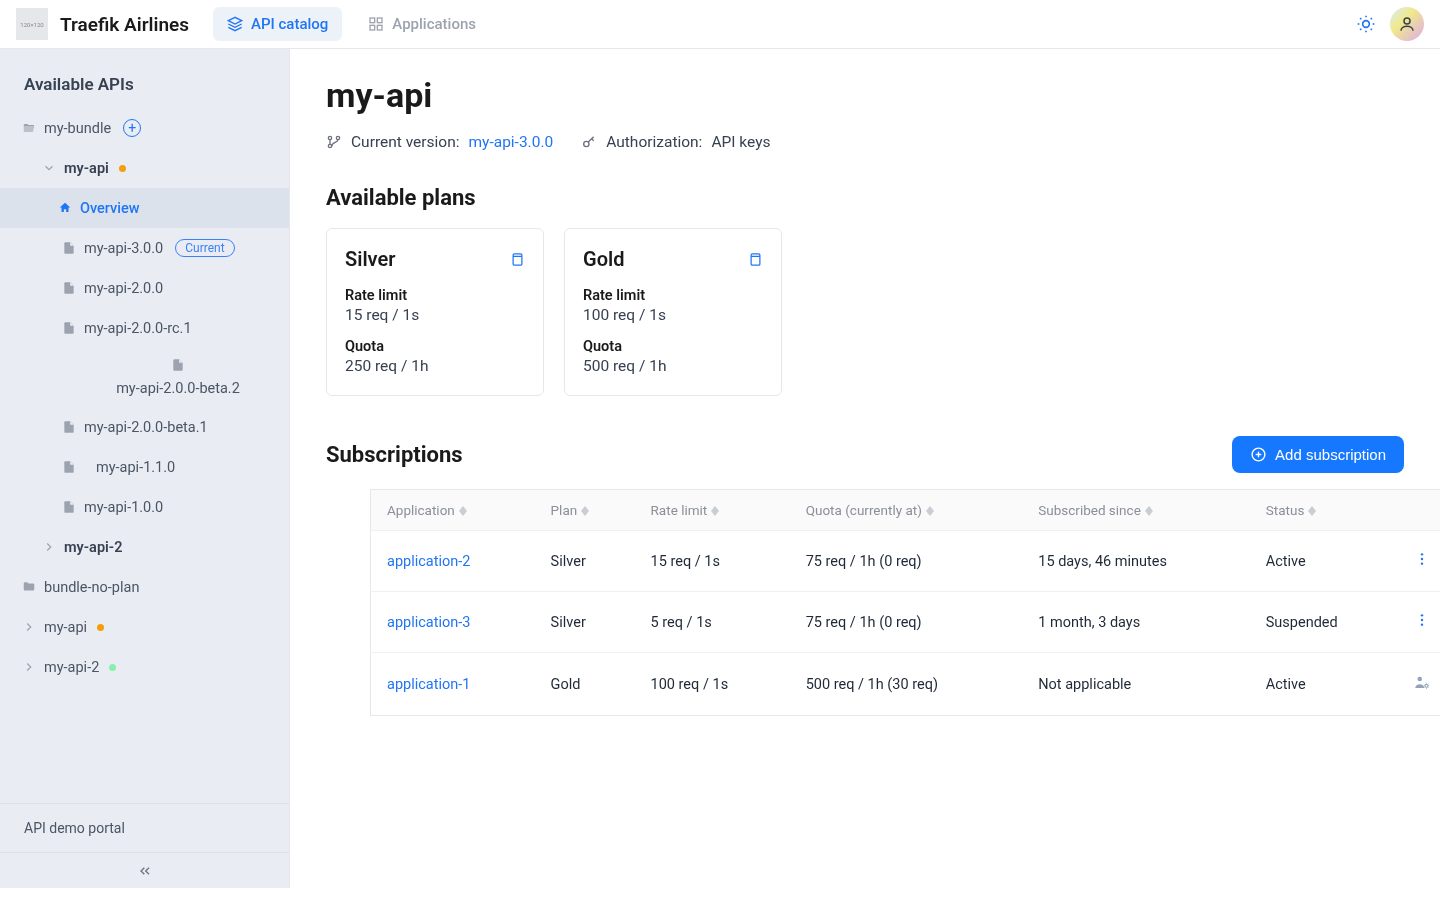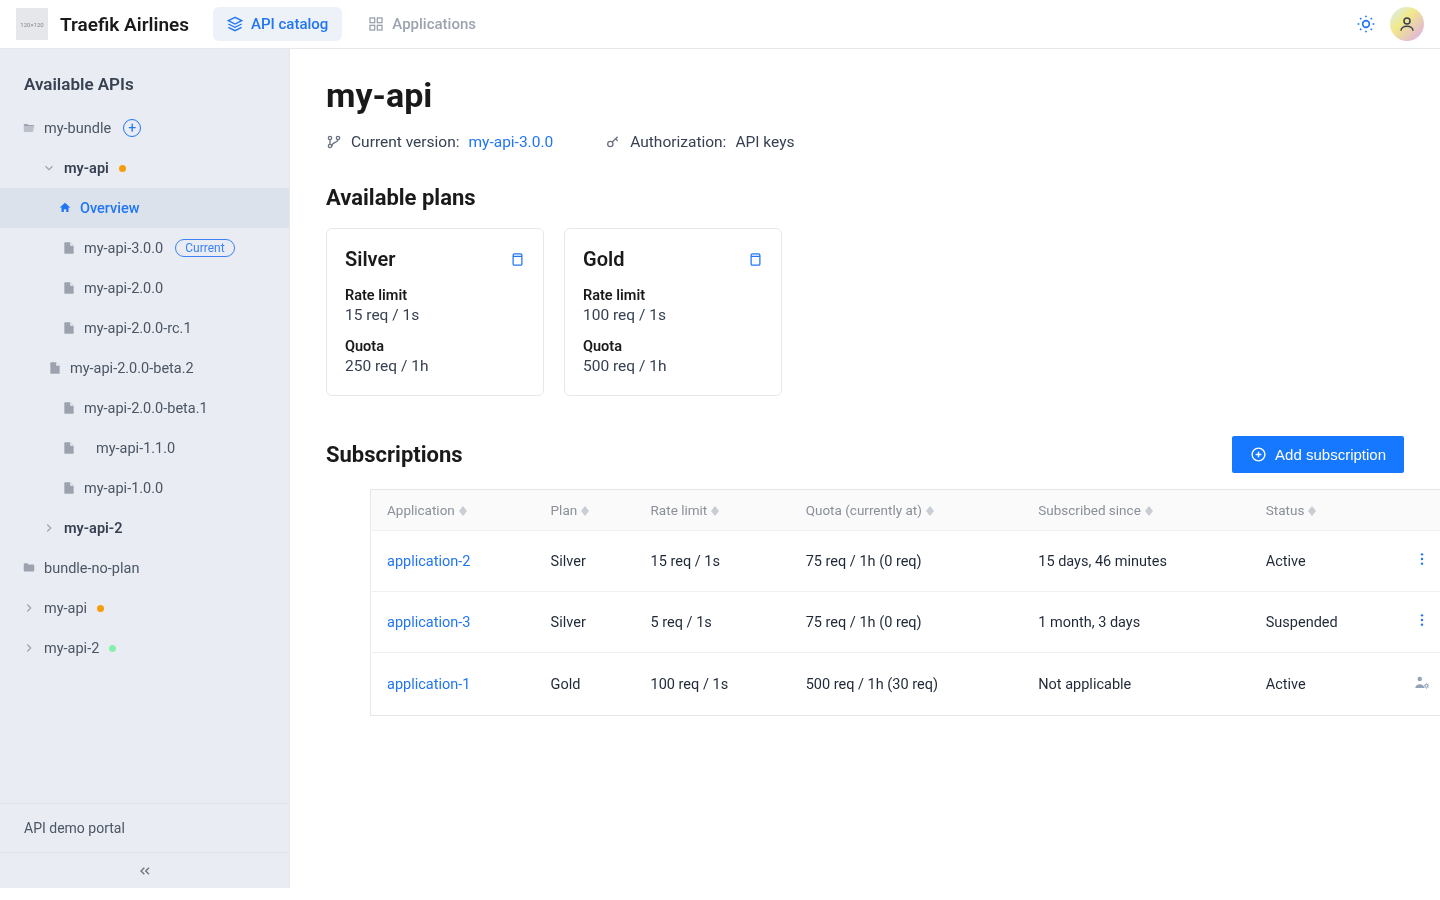--- a/index.html
+++ b/index.html
@@ -119,21 +119,21 @@
     cursor:pointer;
   }
 
   
   .main {
     flex: 1;
     padding: 26px 36px;
     overflow: auto;
   }
   h1.page-title { font-size: 34px; font-weight: 700; margin-bottom: 18px; }
-  .meta-row { display: flex; gap: 52px; align-items: center; color: #374151; font-size: 15.5px; margin-bottom: 34px; }
+  .meta-row { display: flex; gap: 28px; align-items: center; color: #374151; font-size: 15.5px; margin-bottom: 34px; }
   .meta-item { display: flex; align-items: center; gap: 9px; }
   .meta-item .mi { width: 16px; height: 16px; color: #6b7280; }
   .meta-link { color: #2075f5; }
 
   h2.section { font-size: 22px; font-weight: 700; margin-bottom: 18px; }
 
   .plan-cards { display: flex; gap: 20px; margin-bottom: 40px; }
   .plan-card {
     border: 1px solid #e5e7eb;
     border-radius: 6px;
@@ -145,21 +145,21 @@
   .plan-book { width: 15px; height: 15px; color: #2075f5; }
   .plan-label { font-weight: 600; font-size: 14.5px; margin-bottom: 2px; }
   .plan-value { font-size: 15.5px; color: #374151; margin-bottom: 14px; }
   .plan-value:last-child { margin-bottom: 0; }
 
   .subs-head { display:flex; align-items:center; justify-content:space-between; margin-bottom: 16px; }
   .add-btn {
     background: #1677ff;
     color: #fff;
     border: none;
-    border-radius: 2px;
+    border-radius: 8px;
     padding: 10px 18px;
     font-size: 15px;
     font-weight: 500;
     display:flex; align-items:center; gap:8px;
     cursor:pointer;
   }
   .add-btn .pc { width: 17px; height: 17px; }
 
   table.subs {
     width: 100%;
@@ -294,21 +294,21 @@
               </svg></span>
             <span class="tree-label">my-api-2.0.0</span>
           </div>
           <div class="tree-row depth2" style="padding-left: 62px;">
             <span class="muted-icon"><svg viewBox="0 0 24 24" fill="currentColor">
                 <path d="M14 2H6a2 2 0 0 0-2 2v16a2 2 0 0 0 2 2h12a2 2 0 0 0 2-2V8z"></path>
                 <polyline points="14 2 14 8 20 8" fill="#e9edf3"></polyline>
               </svg></span>
             <span class="tree-label">my-api-2.0.0-rc.1</span>
           </div>
-          <div class="tree-row depth2" style="padding-left: 48px;">
+          <div class="tree-row depth2" style="padding-left: 67px; flex-direction: column;">
             <span class="muted-icon"><svg viewBox="0 0 24 24" fill="currentColor">
                 <path d="M14 2H6a2 2 0 0 0-2 2v16a2 2 0 0 0 2 2h12a2 2 0 0 0 2-2V8z"></path>
                 <polyline points="14 2 14 8 20 8" fill="#e9edf3"></polyline>
               </svg></span>
             <span class="tree-label">my-api-2.0.0-beta.2</span>
           </div>
           <div class="tree-row depth2" style="padding-left: 62px;">
             <span class="muted-icon"><svg viewBox="0 0 24 24" fill="currentColor">
                 <path d="M14 2H6a2 2 0 0 0-2 2v16a2 2 0 0 0 2 2h12a2 2 0 0 0 2-2V8z"></path>
                 <polyline points="14 2 14 8 20 8" fill="#e9edf3"></polyline>

